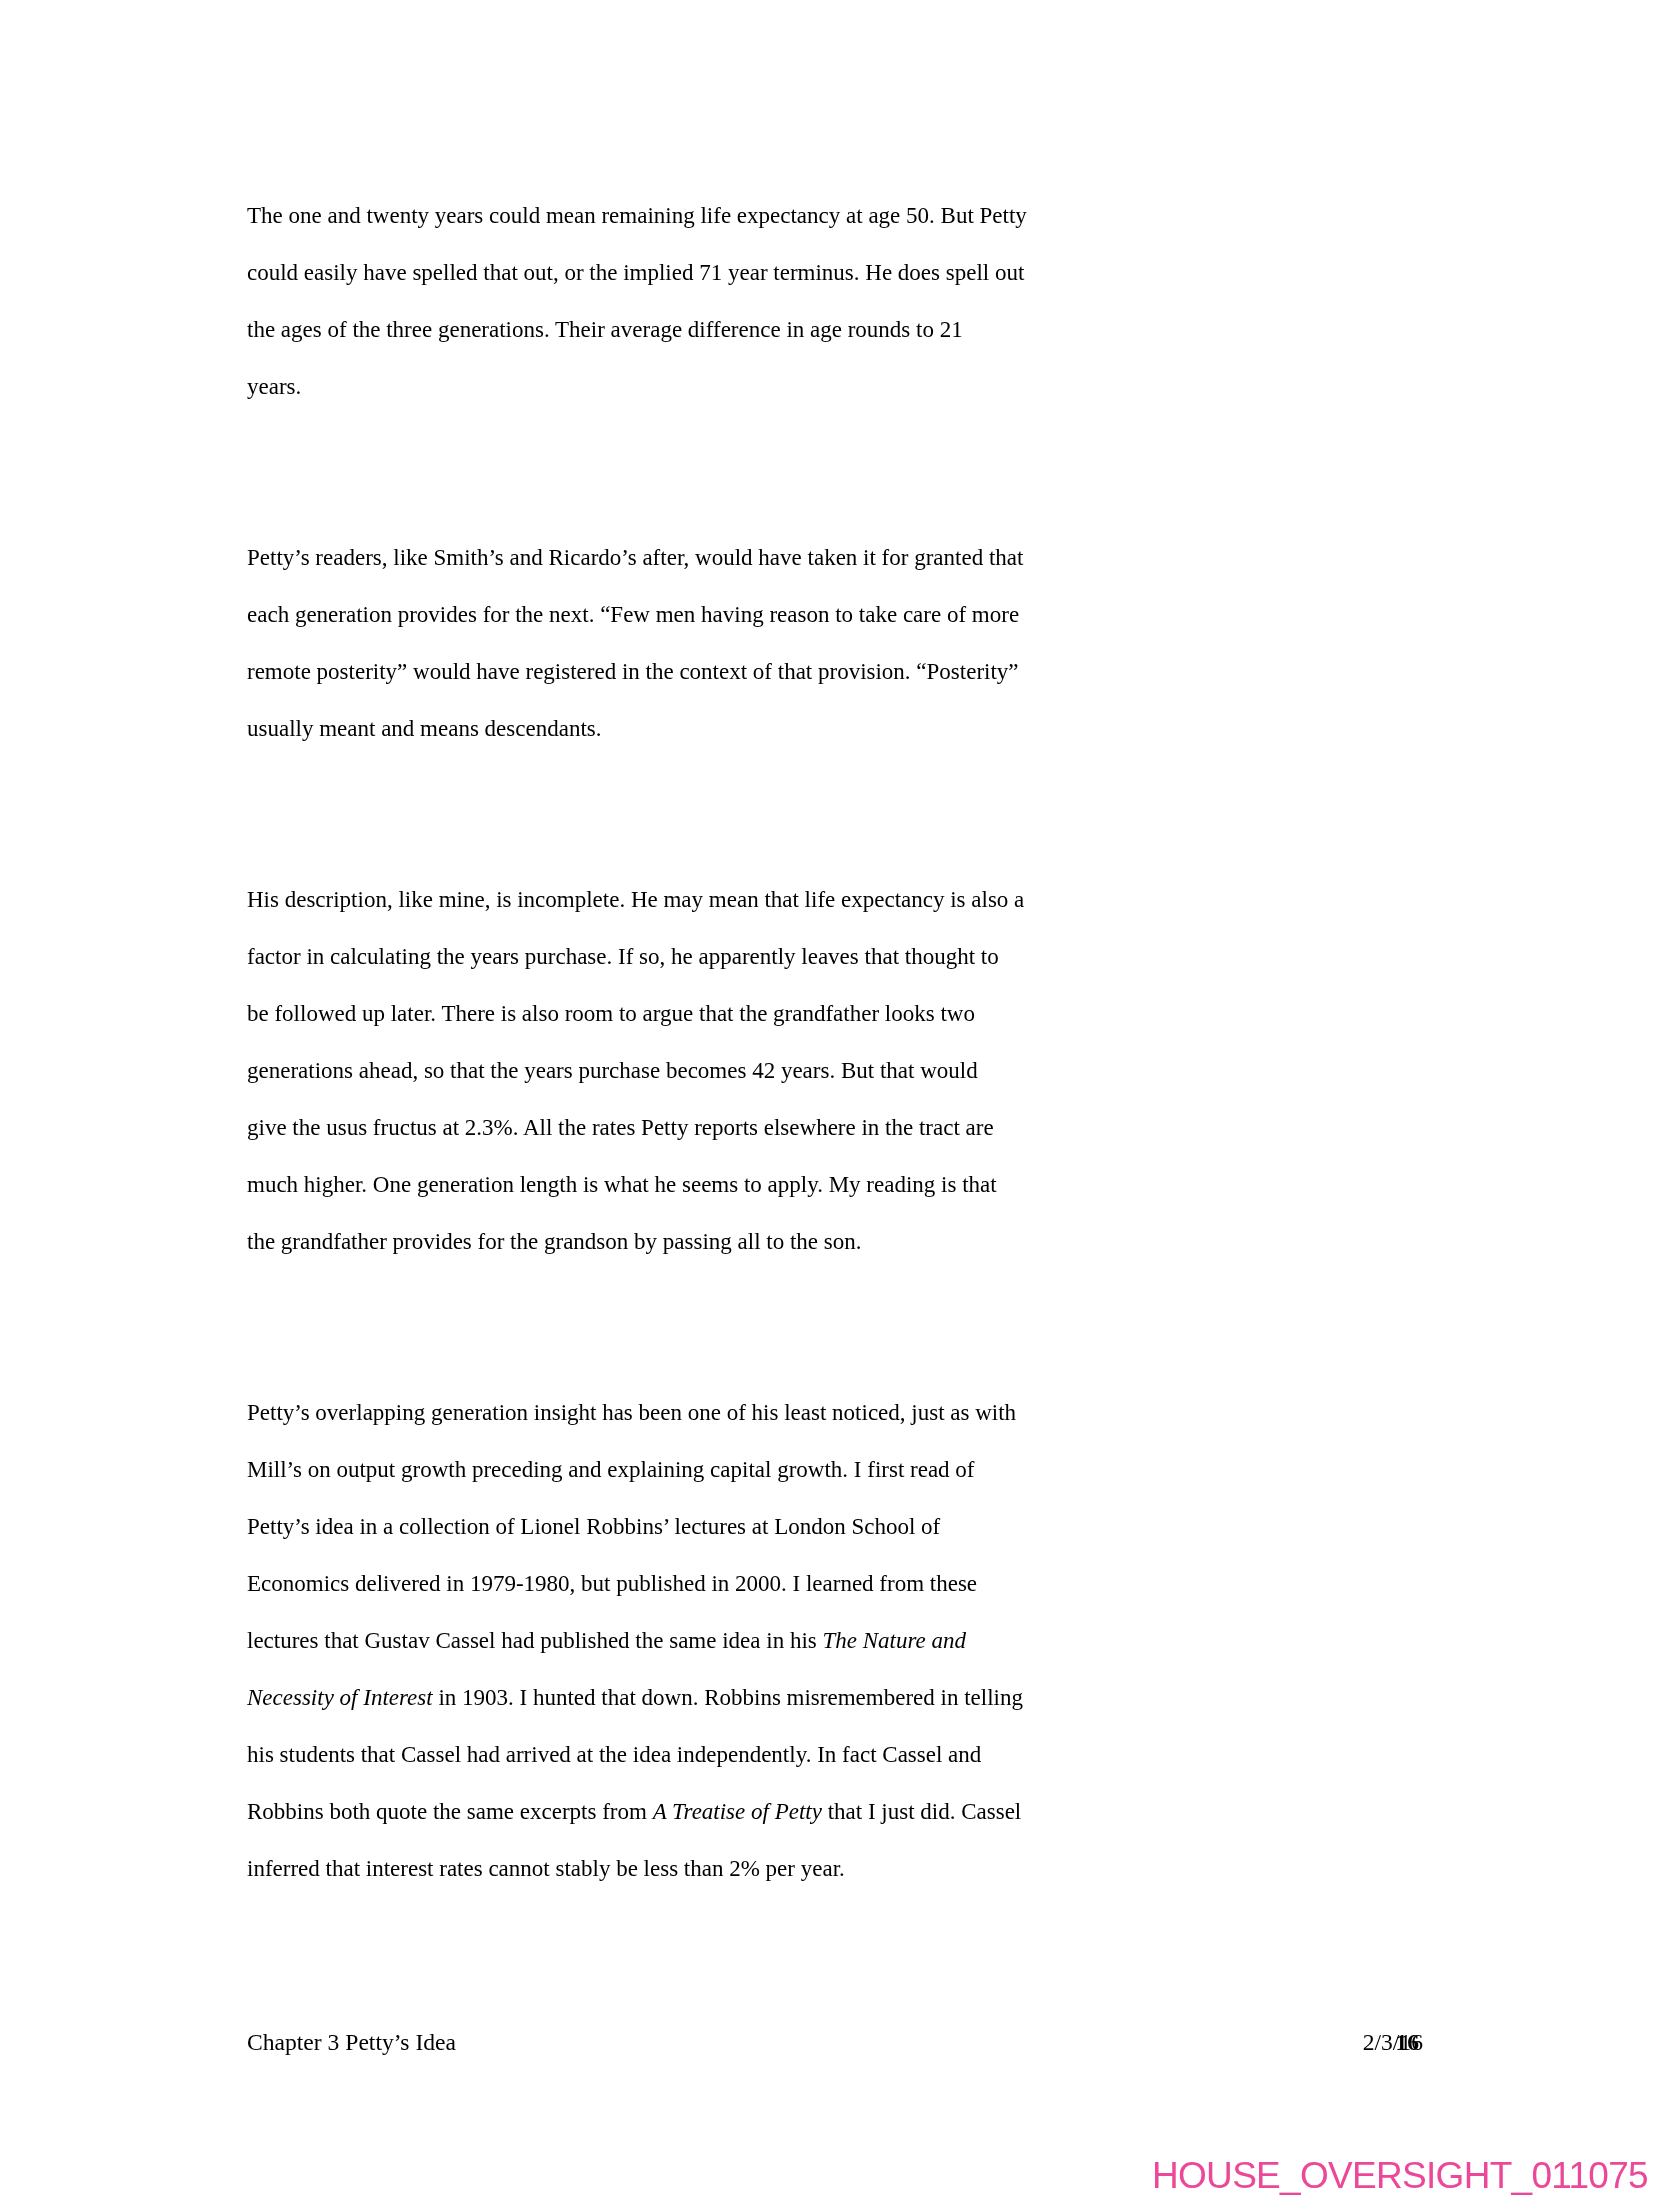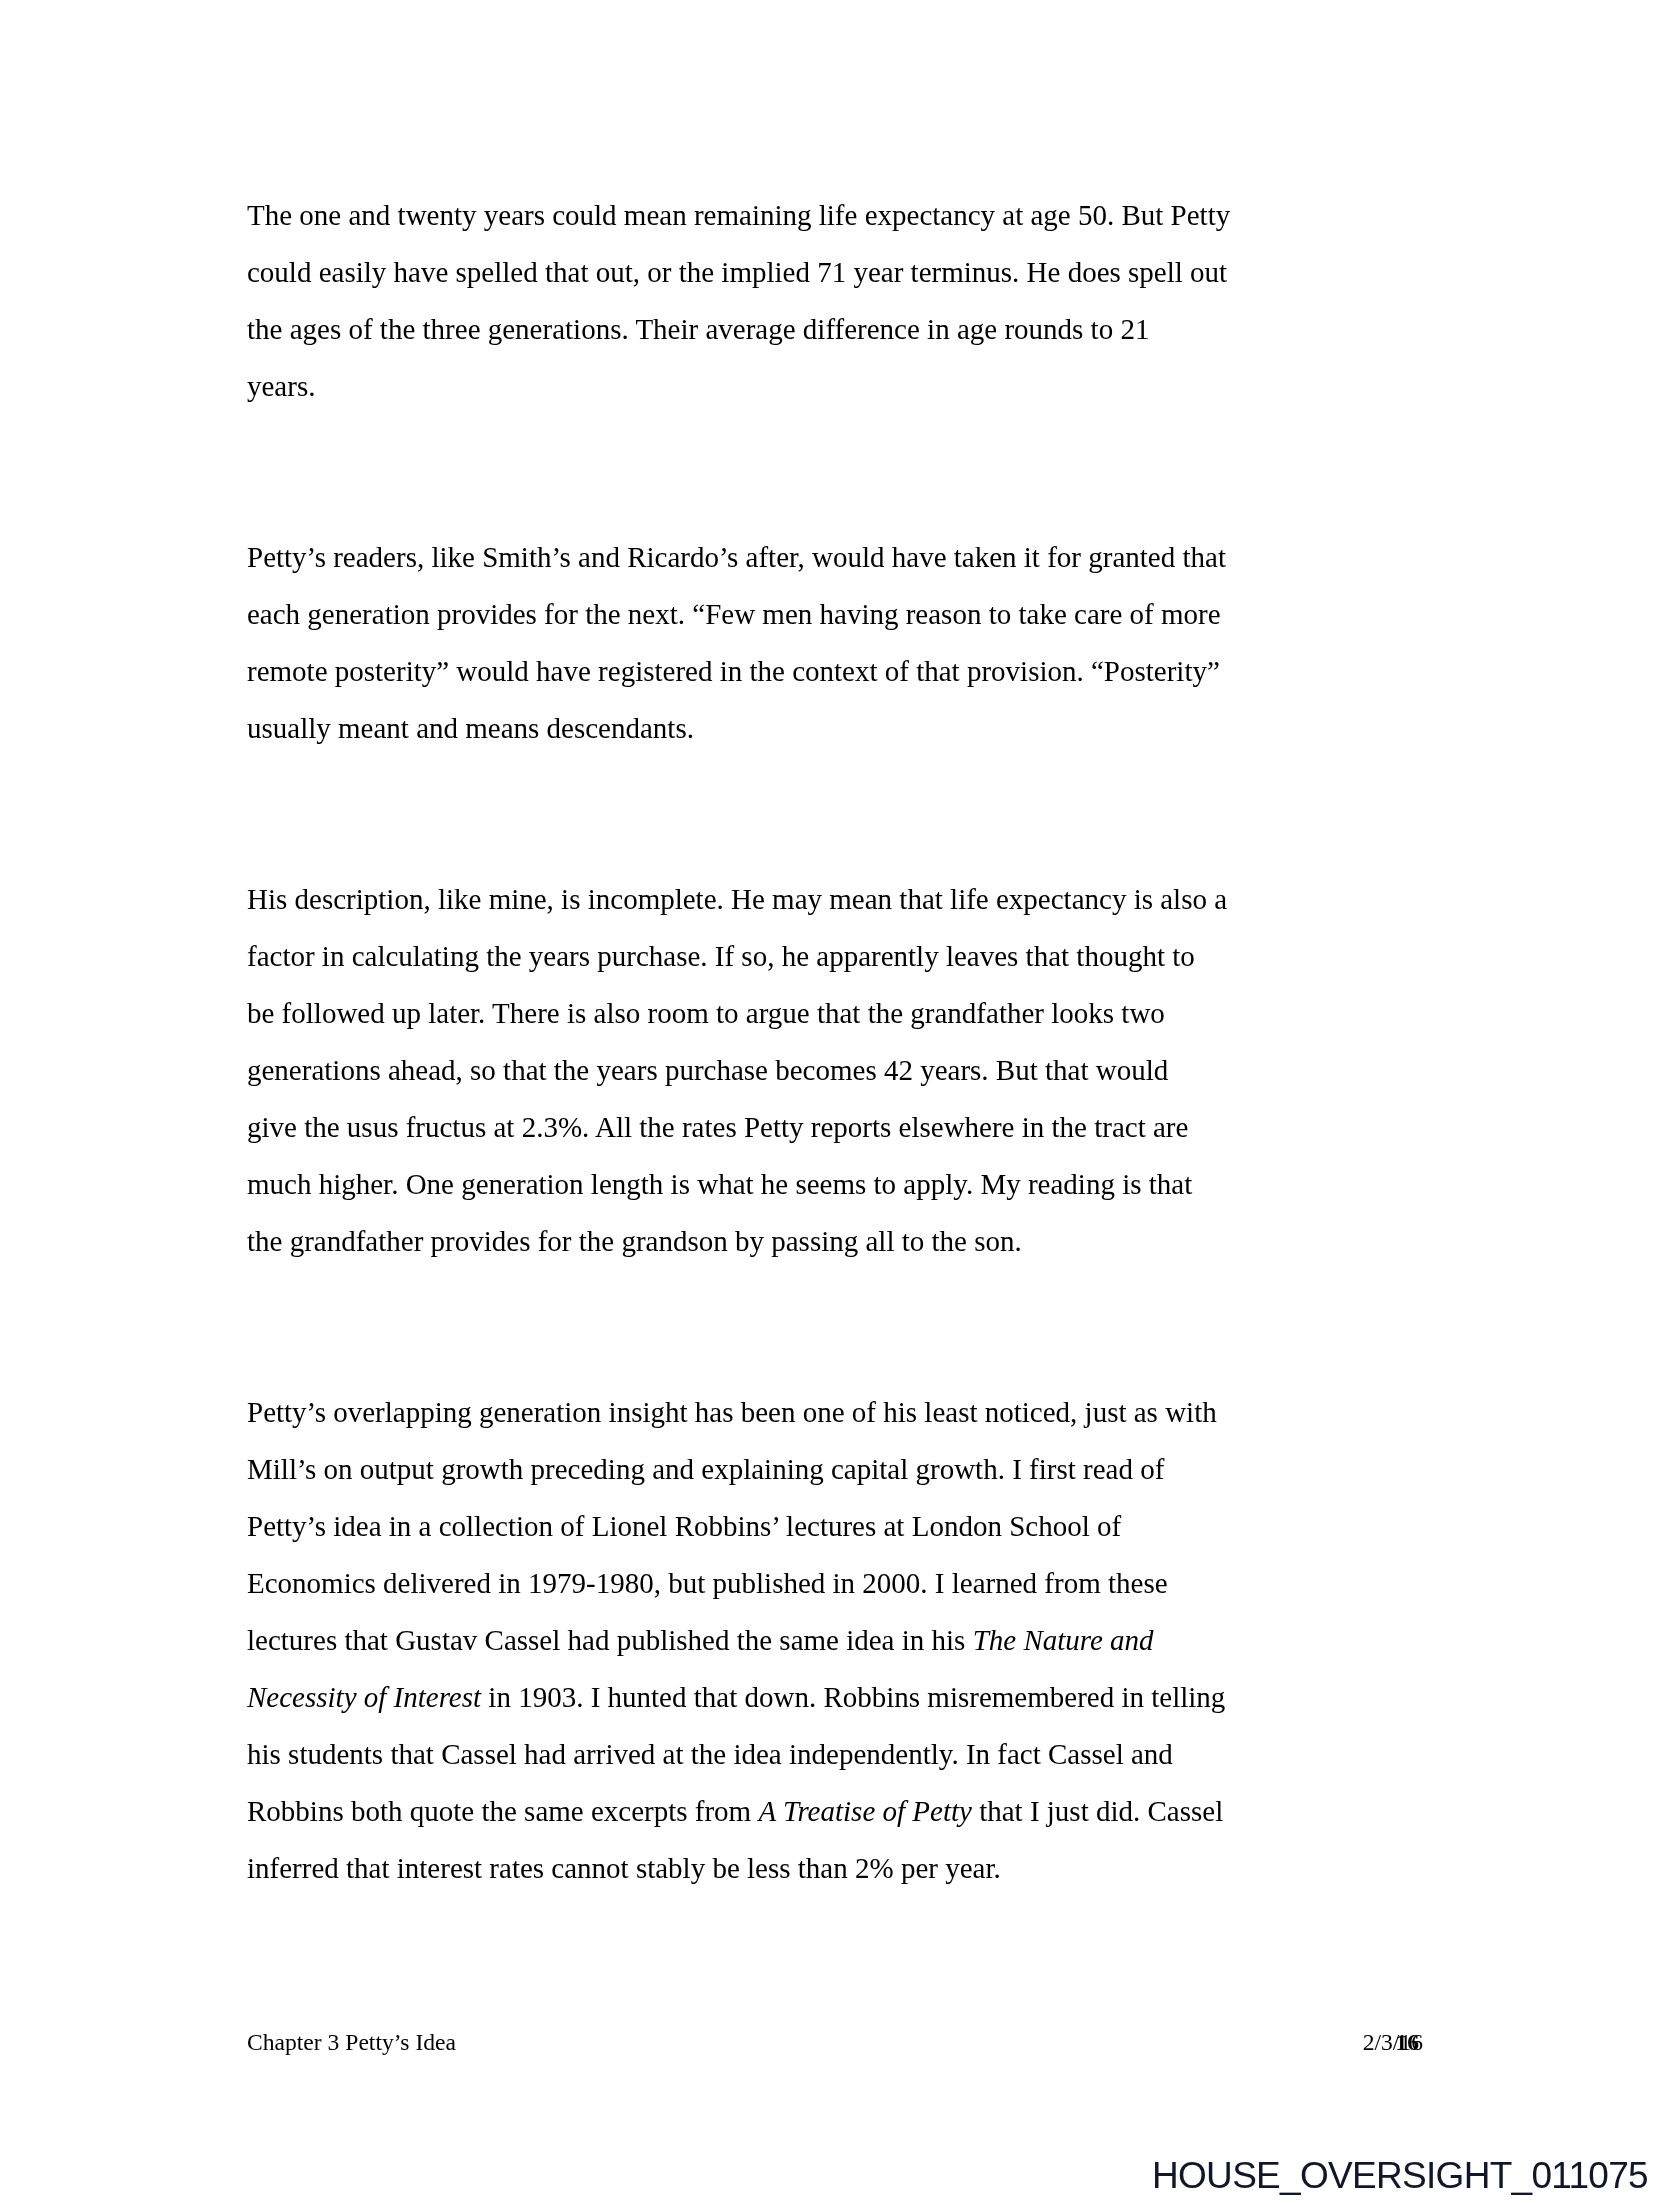--- a/index.html
+++ b/index.html
@@ -17,21 +17,21 @@
     color: #000000;
   }
   .content {
     position: absolute;
     left: 247px;
     top: 187px;
     width: 1283px;
   }
   .content p {
     margin: 0 0 114px 0;
-    font-size: 29px;
+    font-size: 23px;
     line-height: 57px;
     white-space: pre-line;
     color: #000000;
   }
   .content p em {
     font-style: italic;
   }
   .footer {
     position: absolute;
     left: 247px;
@@ -61,21 +61,21 @@
     white-space: nowrap;
     font-weight: bold;
   }
   .watermark {
     position: absolute;
     top: 2155px;
     right: 21px;
     font-family: "Liberation Sans", "DejaVu Sans", sans-serif;
     font-size: 37px;
     letter-spacing: -0.7px;
-    color: #0f172a;
+    color: #ec4899;
     white-space: nowrap;
   }
 </style>
 </head>
 <body>
 
 <div class="page">
 
   <div class="content">
       <p><span>The one and twenty years could mean remaining life expectancy at age 50. But Petty

